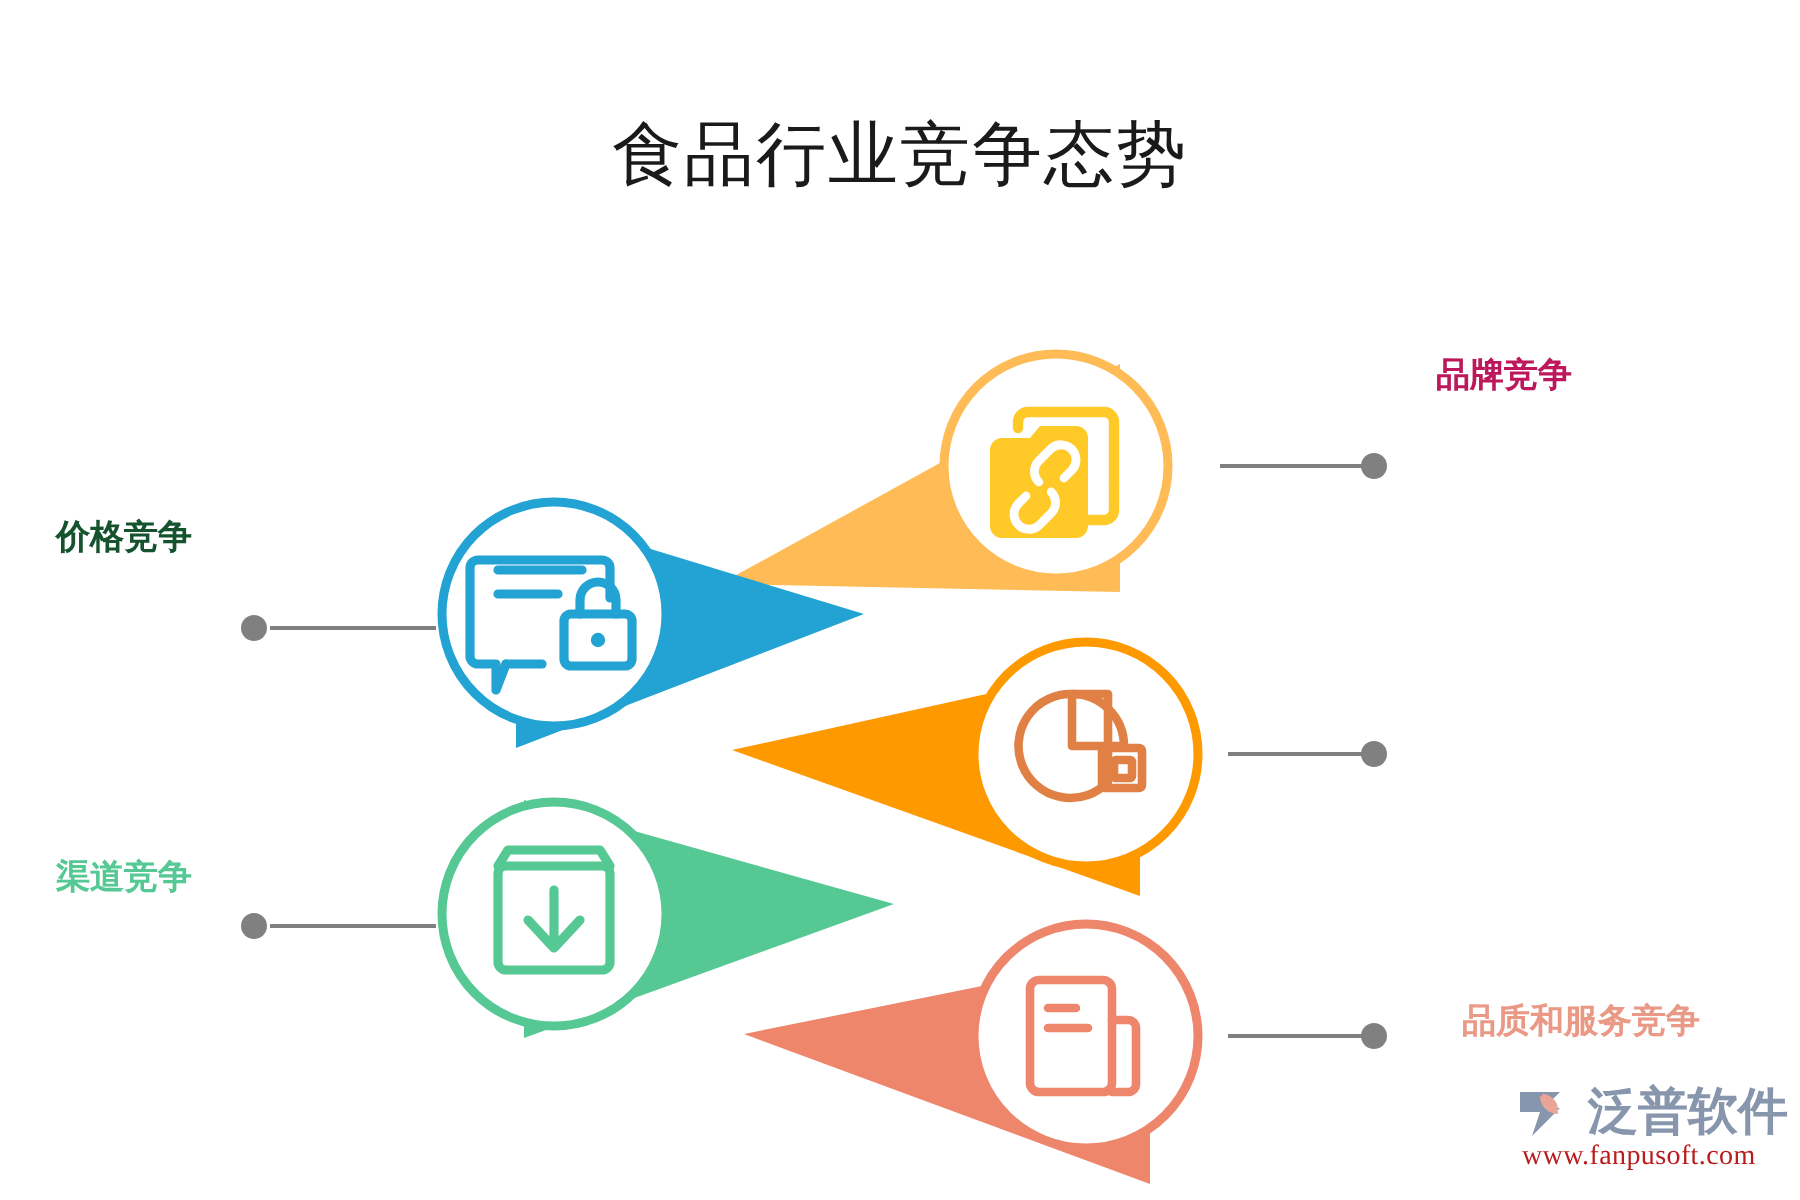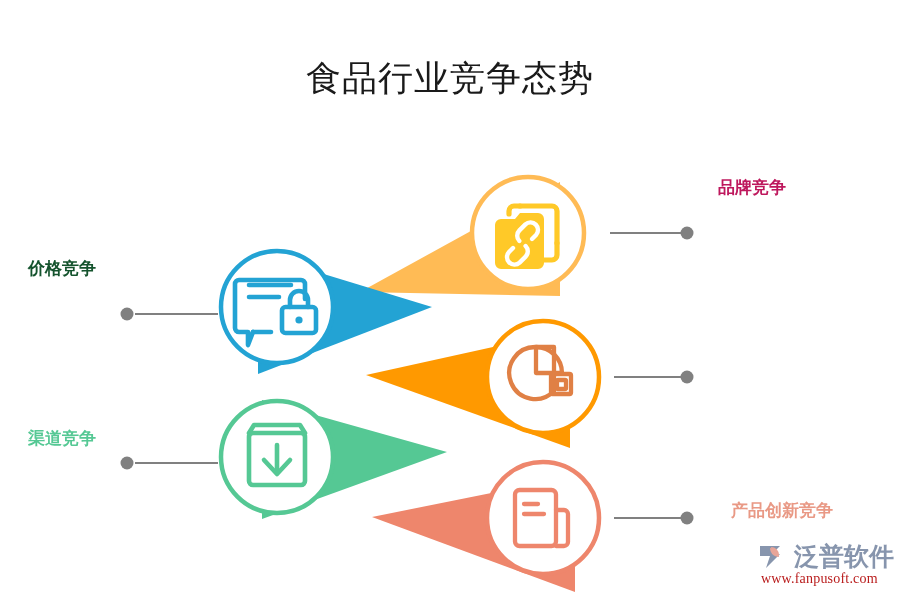--- a/index.html
+++ b/index.html
@@ -190,21 +190,21 @@
 
   </svg>
 
   <div class="node-label label-left" style="left:28px; top:258px; color:#14532d;">价格竞争</div>
 
   <div class="node-label label-left" style="left:28px; top:428px; color:#55C894;">渠道竞争</div>
 
   <div class="node-label label-right" style="left:718px; top:167px; color:#be185d;margin-top:10px;">品牌竞争</div>
 
 
-  <div class="node-label label-right" style="left:731px; top:500px; color:#E99985;">产品创新竞争</div>
+  <div class="node-label label-right" style="left:731px; top:500px; color:#E99985;">品质和服务竞争</div>
 
   <div class="brand-logo">
     <svg class="brand-mark" viewBox="0 0 32 28">
       <path d="M2 4 L22 4 L14 12 L22 12 L8 26 L12 14 L2 14 Z" fill="#8795ad"></path>
       <path d="M13 5 a8 8 0 0 1 8 8 a8 8 0 0 1 -8 -8 z" fill="#e8a598"></path>
       <path d="M12 6 c6 1 9 5 9 9 c-5 0 -9 -4 -9 -9 z" fill="#e8a598"></path>
     </svg>
     <div class="brand-name">泛普软件</div>
     <div class="brand-url">www.fanpusoft.com</div>
   </div>

